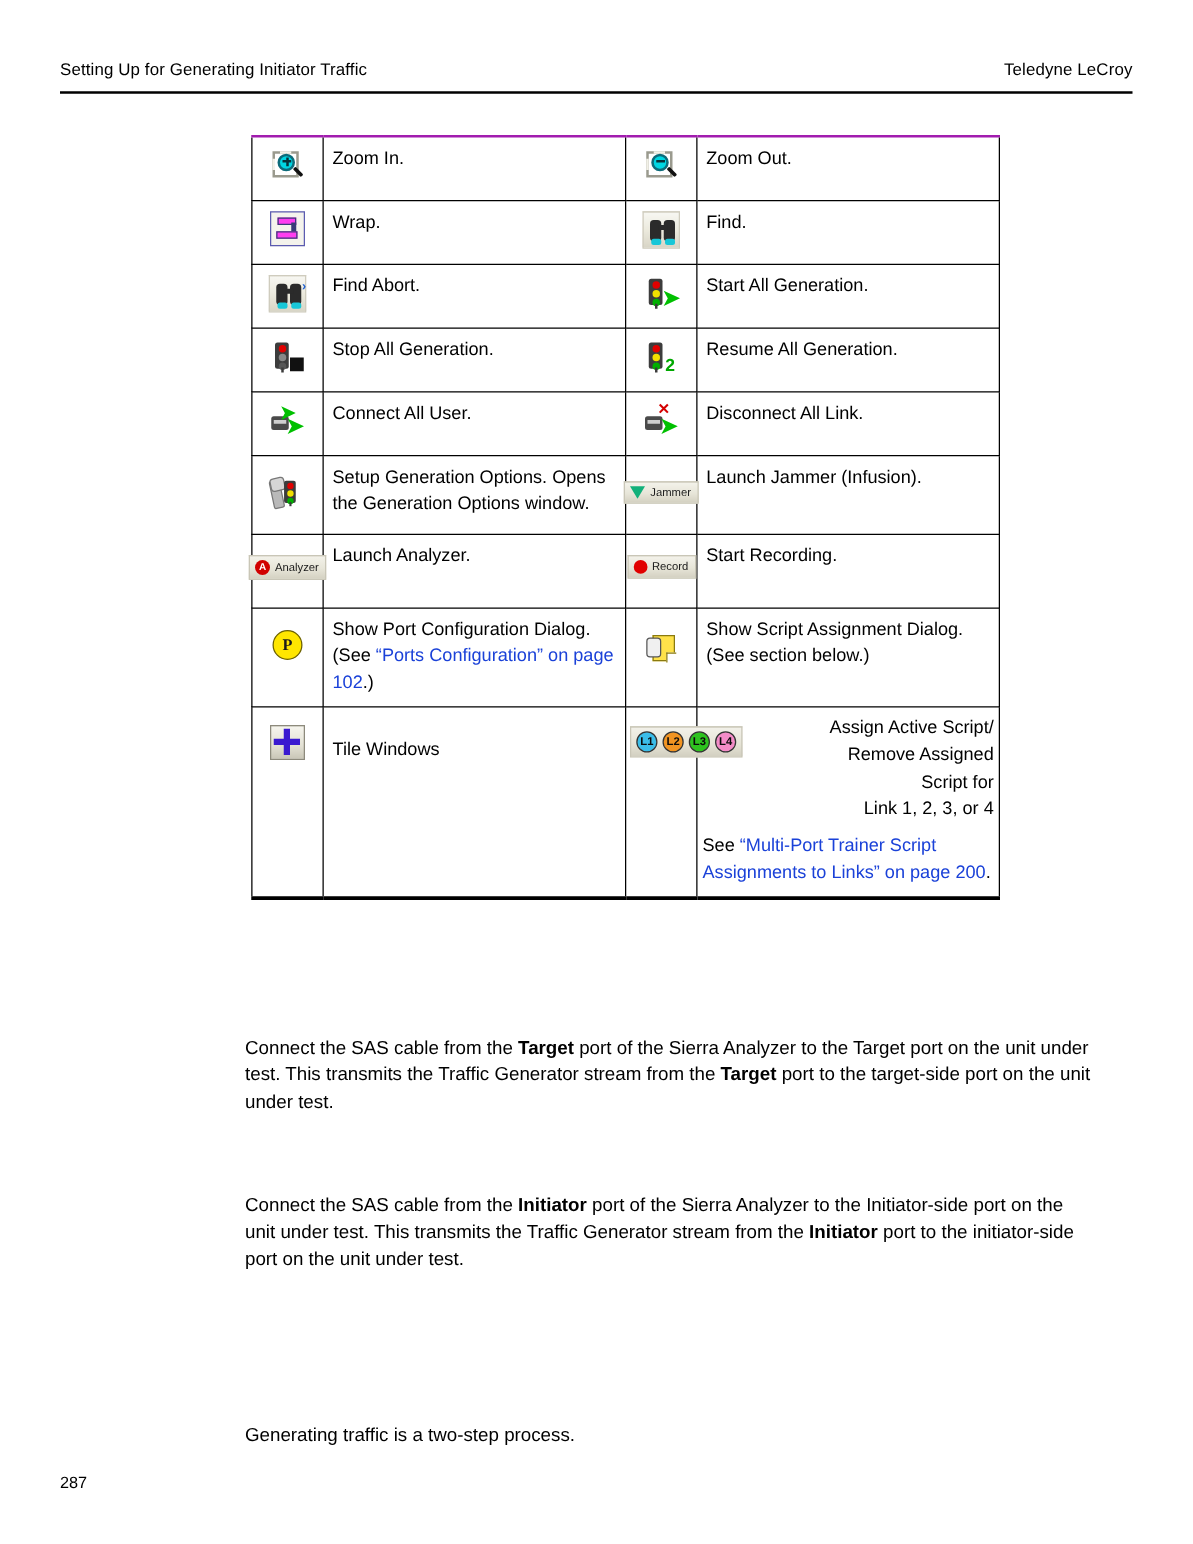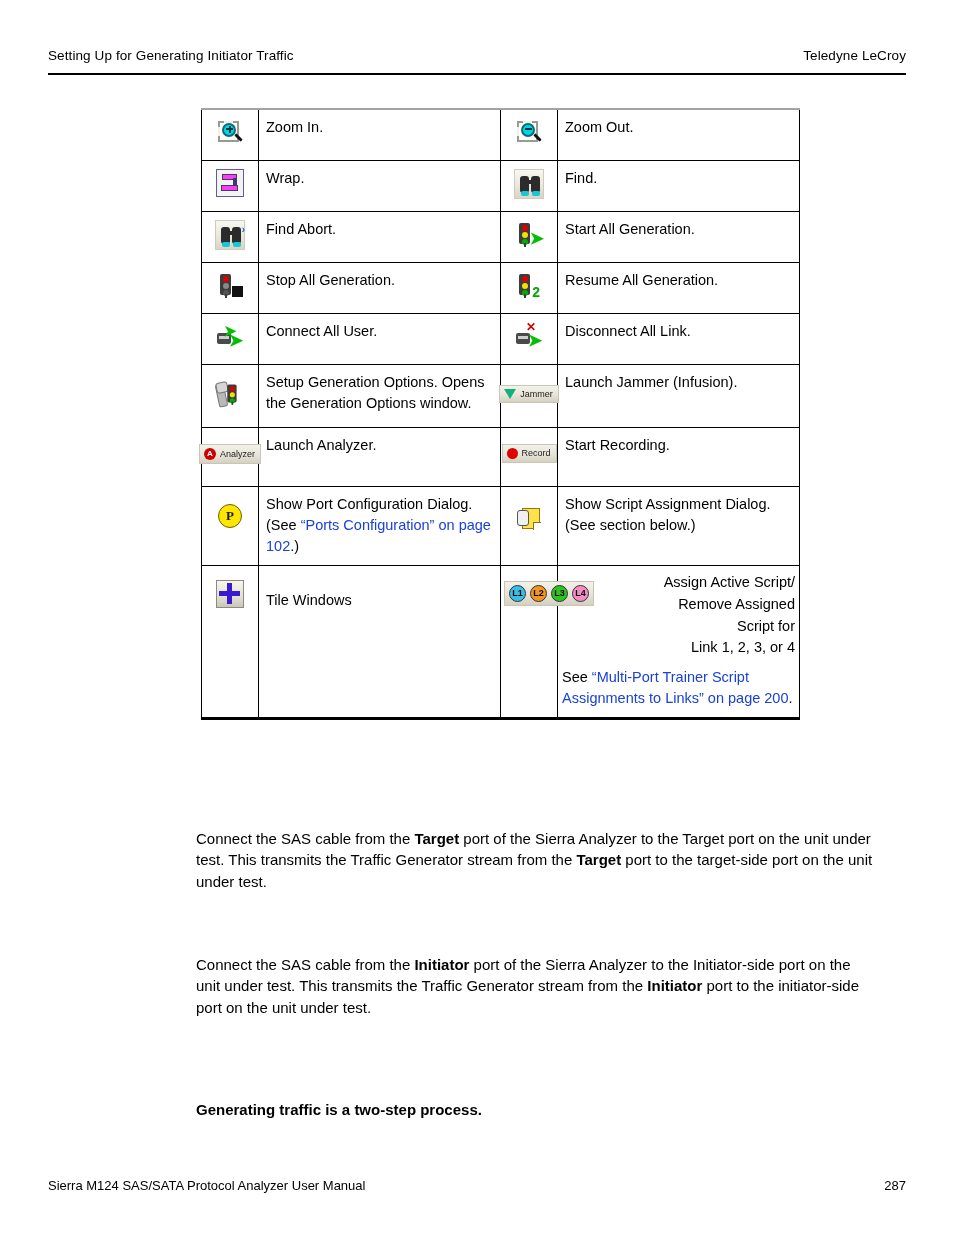--- a/index.html
+++ b/index.html
@@ -47,21 +47,21 @@
     table-layout: fixed;
   }
   .icon-table tr { }
   .icon-table td {
     border: 1px solid #000;
     vertical-align: top;
     padding: 0;
     font-size: 14.5px;
     line-height: 1.45;
   }
-  .icon-table tr:first-child td { border-top: 2px solid #a3a3a3; margin-top: 44px; }
+  .icon-table tr:first-child td { border-top: 2px solid #a21caf; margin-top: 44px; }
   .icon-table tr:last-child td  { border-bottom: 3px solid #000; }
   .icon-table td.c-icon  { width: 56px;  text-align: center; }
   .icon-table td.c-text  { width: 241px; }
   .icon-table td.c-icon2 { width: 56px;  text-align: center; }
   .icon-table td.c-text2 { width: 241px; }
 
   .cell-pad  { padding: 7px 6px 8px 7px; }
   .icon-pad  { padding: 8px 2px 8px 2px; display: flex; justify-content: center; align-items: flex-start; min-height: 34px;}
   .desc      { display: block; }
   .link      { color: #1a41d8; }
@@ -240,21 +240,21 @@
   .para {
     position: absolute;
     left: 196px;
     width: 680px;
     font-size: 15px;
     line-height: 1.42;
   }
   .para b { font-weight: bold; }
   #para1 { top: 813px; }
   #para2 { top: 939px; }
-  #para3 { top: 1084px; font-weight: bold; }
+  #para3 { top: 1123px; }
 
   
   .page-footer {
     position: absolute;
     left: 48px;
     top: 1178px;
     width: 858px;
     display:flex; justify-content: space-between; align-items: baseline;
     font-size: 13px;
   }
@@ -587,15 +587,14 @@
 
 <p class="para" id="para2">
   <span>Connect the SAS cable from the </span><b>Initiator</b><span> port of the Sierra Analyzer to the Initiator-side port on the unit under test. This transmits the Traffic Generator stream from the </span><b>Initiator</b><span> port to the initiator-side port on the unit under test.</span>
 </p>
 
 <p class="para" id="para3">
   <span>Generating traffic is a two-step process.</span>
 </p>
 
 <div class="page-footer">
-  <span>Sierra M124 SAS/SATA Protocol Analyzer User Manual</span>
   <span>287</span>
 </div>
 
 </body></html>

